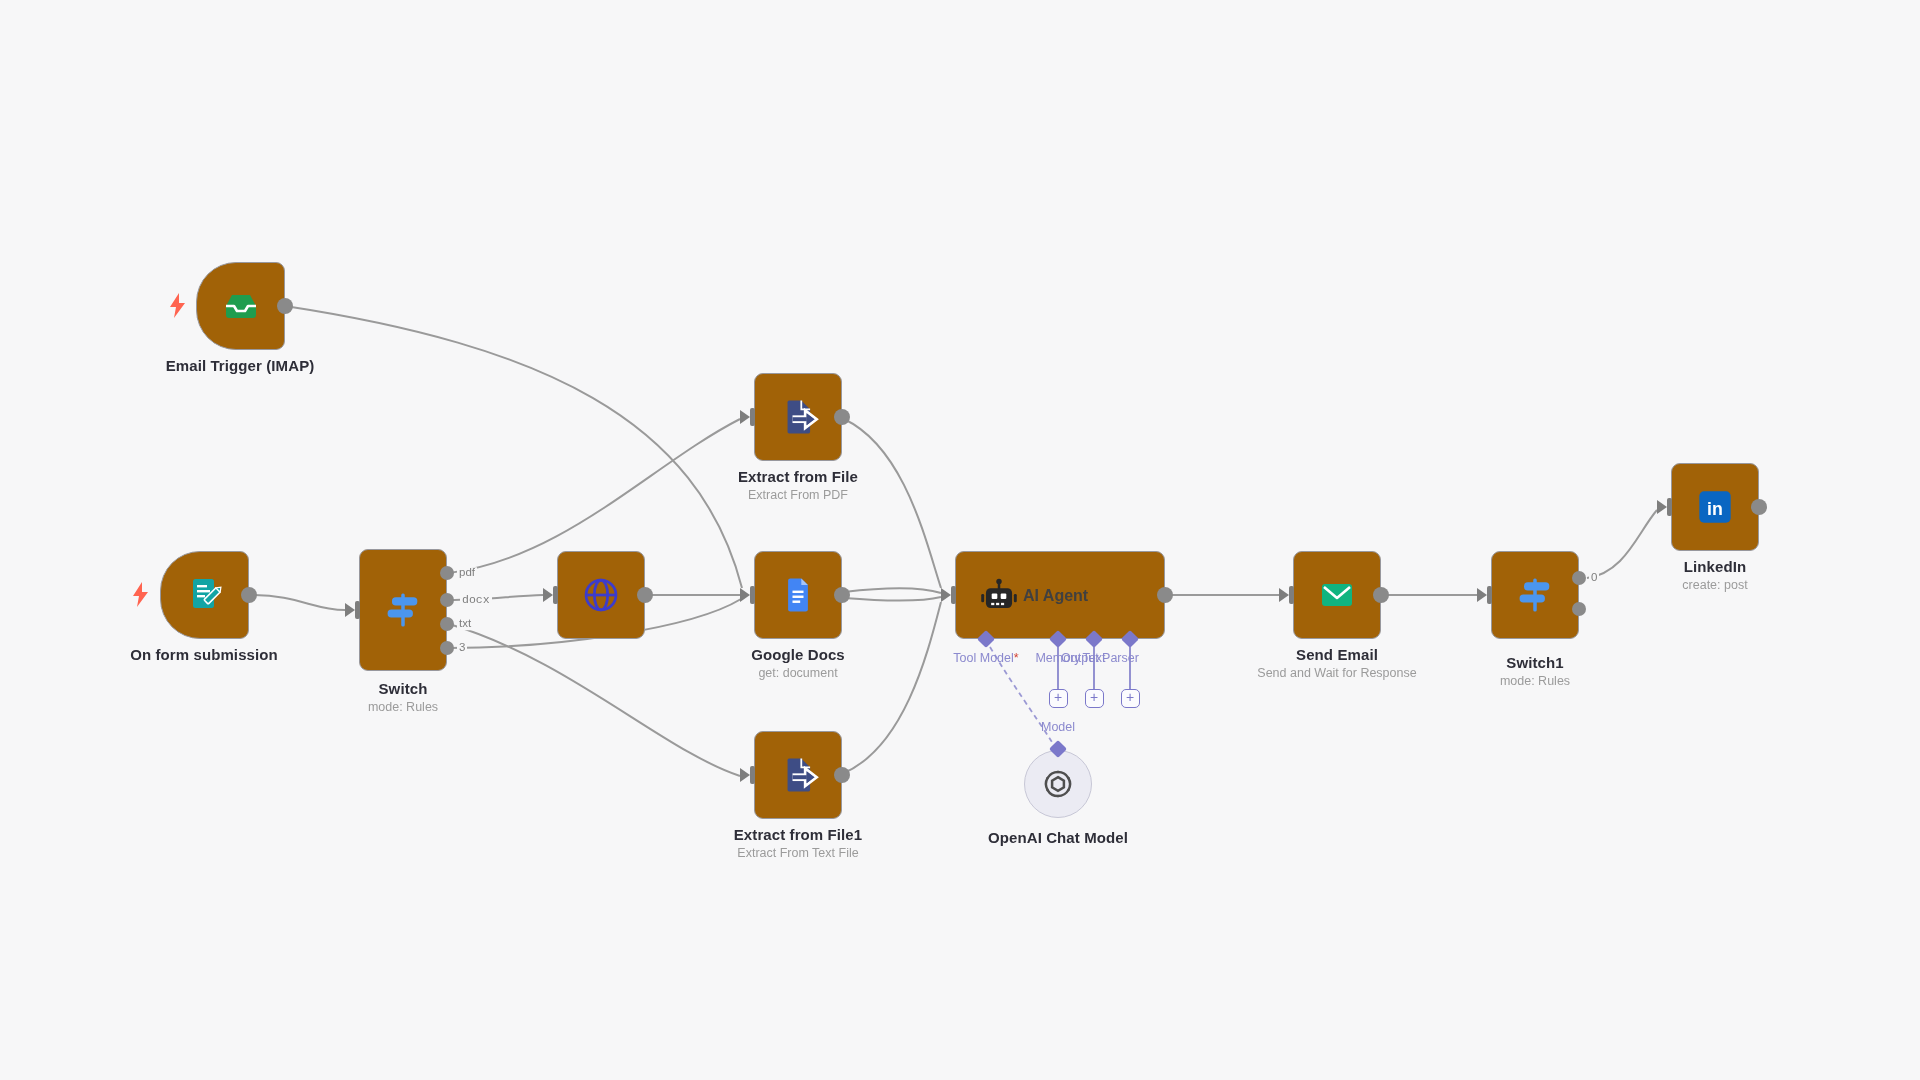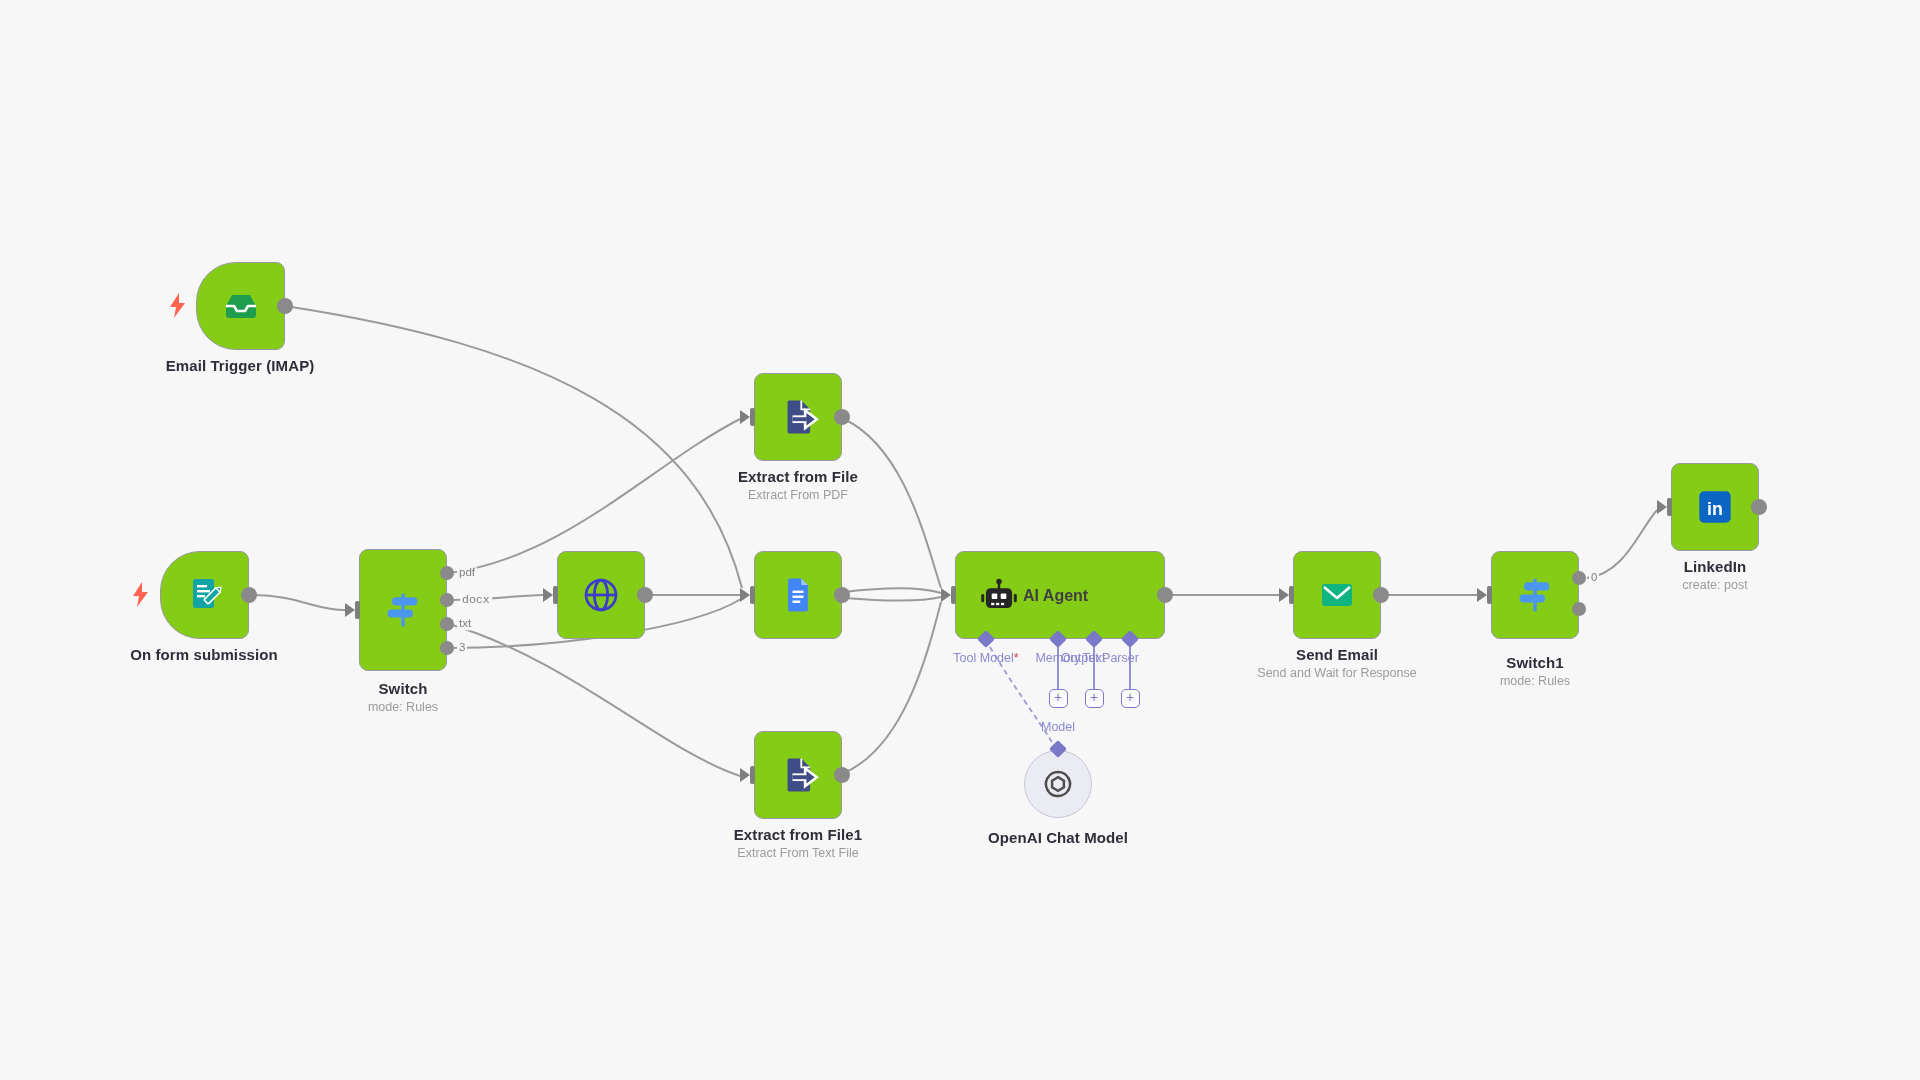--- a/index.html
+++ b/index.html
@@ -1,19 +1,19 @@
 <!DOCTYPE html>
 <html><head>
 <meta charset="utf-8">
 <style>
   html,body{margin:0;padding:0;background:#f7f7f8;font-family:"Liberation Sans","DejaVu Sans",sans-serif;}
   .canvas{position:relative;width:1920px;height:1080px;background:#f7f7f8;overflow:hidden;}
   svg.layer{position:absolute;left:0;top:0;width:1920px;height:1080px;pointer-events:none;}
   .edges{z-index:1;}
-  .node{position:absolute;background:#84cc16;border:1.8px solid #98989e;border-radius:9px;z-index:2;
+  .node{position:absolute;background:#a16207;border:1.8px solid #98989e;border-radius:9px;z-index:2;
         display:flex;align-items:center;justify-content:center;box-sizing:border-box;}
   .node.trigger{border-radius:40px 9px 9px 40px;}
   .node.round{border-radius:50%;border:1.6px solid #c7c7d6;background:#ebebf3;}
   .ports{z-index:3;}
   .nlabel{position:absolute;width:260px;text-align:center;z-index:2;}
   .nlabel .t{font-size:15px;font-weight:700;color:#2e2e38;letter-spacing:.1px;}
   .nlabel .s{font-size:12.5px;color:#9b9b9b;margin-top:3px;}
   .outlbl{position:absolute;transform:translateY(-50%);font-size:11.5px;color:#7e7e7e;
           background:#f7f7f8;padding:0 2px;z-index:3;line-height:1;}
   .portlbl{position:absolute;transform:translate(-50%,-50%);font-size:12.5px;color:#8b89ce;z-index:4;white-space:nowrap;line-height:1;}
@@ -269,20 +269,24 @@
     <div class="t">On form submission</div>
   </div>
   <div class="nlabel" style="left:273px;top:680px;">
     <div class="t">Switch</div>
     <div class="s">mode: Rules</div>
   </div>
   <div class="nlabel" style="left:668px;top:468px;">
     <div class="t">Extract from File</div>
     <div class="s">Extract From PDF</div>
   </div>
+  <div class="nlabel" style="left:668px;top:646px;">
+    <div class="t">Google Docs</div>
+    <div class="s">get: document</div>
+  </div>
   <div class="nlabel" style="left:668px;top:826px;">
     <div class="t">Extract from File1</div>
     <div class="s">Extract From Text File</div>
   </div>
   <div class="nlabel" style="left:928px;top:829px;">
     <div class="t">OpenAI Chat Model</div>
   </div>
   <div class="nlabel" style="left:1207px;top:646px;">
     <div class="t">Send Email</div>
     <div class="s">Send and Wait for Response</div>

